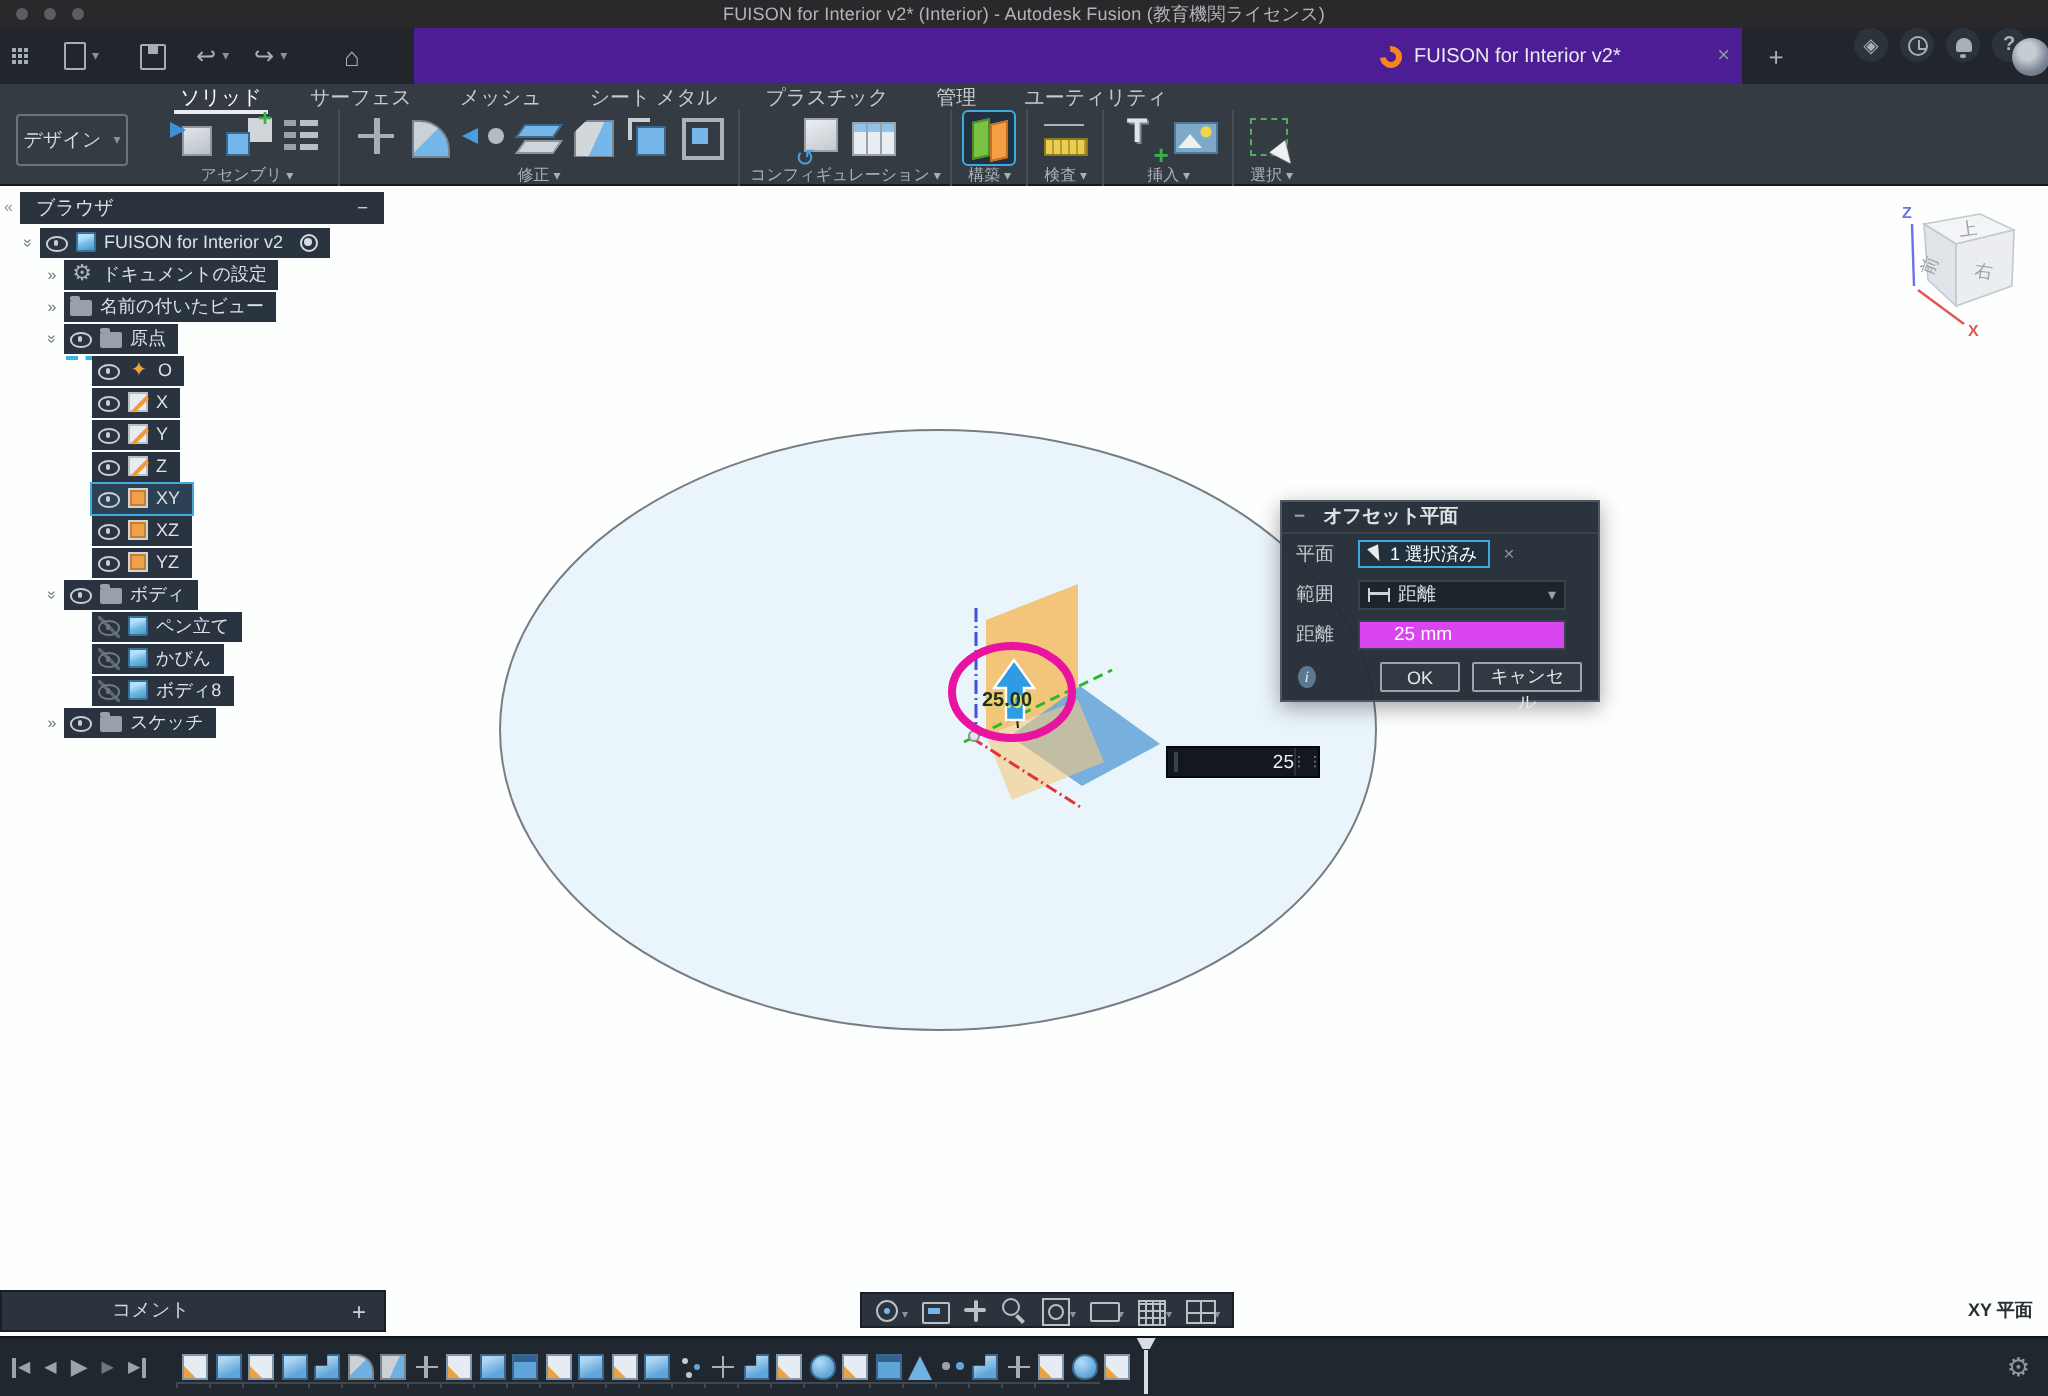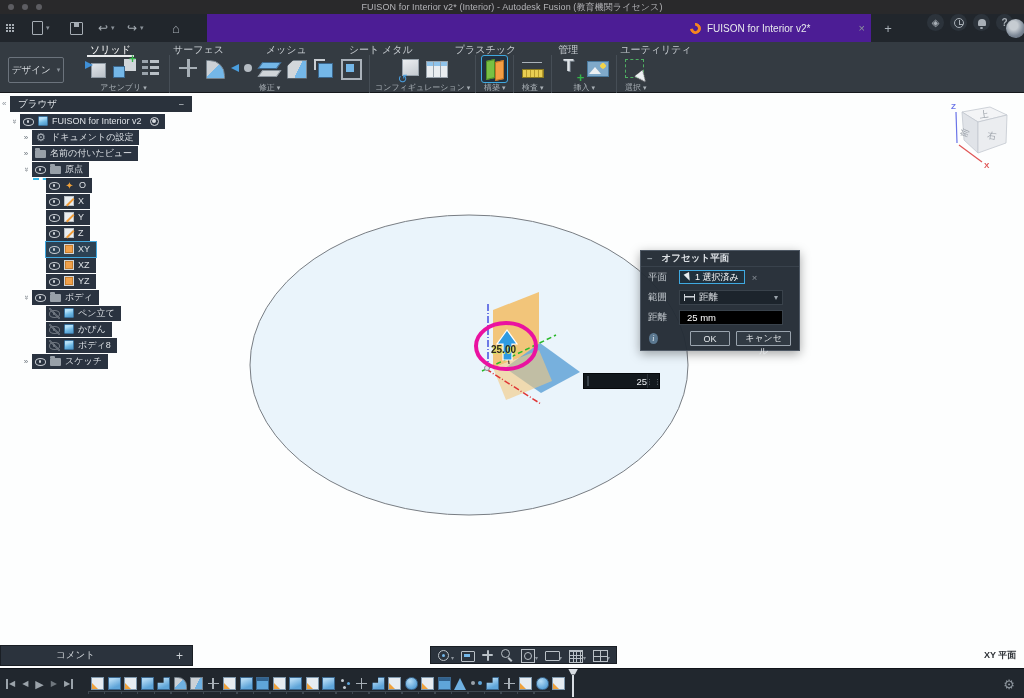--- a/index.html
+++ b/index.html
@@ -37,21 +37,21 @@
   #ic-clock{left:950px}.gly-clock{position:relative;width:10px;height:10px;border:1.2px solid #a8afb6;border-radius:50%}
   .gly-clock::after{content:"";position:absolute;left:4px;top:1.5px;width:3px;height:4px;border-left:1.2px solid #a8afb6;border-bottom:1.2px solid #a8afb6}
   #ic-bell{left:973px}.gly-bell{position:relative;width:8px;height:7px;background:#a8afb6;border-radius:4px 4px 1px 1px}
   .gly-bell::after{content:"";position:absolute;left:2.5px;bottom:-2.5px;width:3px;height:2px;border-radius:50%;background:#a8afb6}
   #ic-help{left:996px;font-weight:bold}
   #avatar{left:1006px;width:19px;height:19px;border-radius:50%;top:4.5px;position:absolute;
     background:radial-gradient(circle at 40% 35%,#c6ccd2 25%,#7d8896 60%,#55606e)}
 
   
   #ribbon{position:absolute;left:0;top:42px;width:1024px;height:51px;background:#343b42;border-bottom:1px solid #15181c}
-  .rtabs{display:flex;gap:42px;padding-left:90px;height:13px;align-items:flex-end;font-size:10px;color:#c6cbd0}
+  .rtabs{display:flex;gap:24px;padding-left:90px;height:13px;align-items:flex-end;font-size:10px;color:#c6cbd0}
   .rtab{line-height:11px;position:relative;white-space:nowrap}
   .rtab.active{color:#fff}
   .rtab.active::after{content:"";position:absolute;left:-3px;right:-3px;bottom:-2px;height:2px;background:#e9ebed}
   #design-btn{position:absolute;left:8px;top:15px;width:56px;height:26px;border:1px solid #6b737c;border-radius:2px;
     color:#d7dbdf;font-size:9.5px;display:flex;align-items:center;justify-content:center;gap:3px;background:transparent}
   #rgroups{position:absolute;left:78px;top:13px;right:0;height:38px;display:flex}
   .rgroup{display:flex;flex-direction:column;align-items:center;padding:0 5px}
   .rgroup + .rgroup{border-left:1px solid #464e56}
   .ricons{display:flex;align-items:center;height:28px}
   .rlabel{font-size:8px;color:#a9b0b6;white-space:nowrap;margin-top:0px}
@@ -153,21 +153,21 @@
   .dlg-head{height:16px;display:flex;align-items:center;gap:9px;padding:0 6px;border-bottom:1px solid #39424c;font-weight:bold;font-size:9.5px}
   .dlg-head .min{color:#9aa3ab}
   .dlg-row{display:flex;align-items:center;height:20px;padding:0 7px}
   .dlg-label{width:31px;color:#c6ccd1;flex:none}
   .dlg-chip{display:inline-flex;align-items:center;gap:4px;height:14px;padding:0 5px;background:#20303c;border:1px solid #3fa9e0;color:#fff;font-size:9px}
   .cursor-tri{width:0;height:0;border-left:3.5px solid transparent;border-right:3.5px solid transparent;border-top:8px solid #e8ecef;transform:rotate(-25deg)}
   .dlg-x{color:#8a9199;margin-left:7px}
   .dlg-select{width:104px;height:15px;background:#1c242c;border:1px solid #39424b;display:flex;align-items:center;gap:4px;padding:0 4px}
   .dlg-select::after{content:"▾";margin-left:auto;font-size:8px;color:#9aa3ab}
   .ext-ic{width:11px;height:7px;border-left:1.5px solid #cfd4d9;border-right:1.5px solid #cfd4d9;background:linear-gradient(#cfd4d9 0 0) center/100% 1.5px no-repeat;flex:none}
-  .dlg-input{width:104px;height:15px;background:#000000;border:1px solid #39424b;color:#fff;line-height:13px;padding-left:7px}
+  .dlg-input{width:104px;height:15px;background:#d946ef;border:1px solid #39424b;color:#fff;line-height:13px;padding-left:17px}
   .dlg-foot{display:flex;align-items:center;height:23px;padding:0 8px;gap:6px}
   .info-ic{width:11px;height:11px;border-radius:50%;background:#5b7890;color:#e6ecf1;font-size:8px;font-style:italic;display:flex;align-items:center;justify-content:center;font-family:"Liberation Serif",serif}
   .dlg-btn{height:15px;border:1px solid #9aa4ae;background:#313a43;color:#e4e8eb;font-size:9px;font-family:inherit;border-radius:1px;padding:0 8px}
   .dlg-btn.ok{margin-left:26px;width:46px}
 
   
   #mini{position:absolute;left:583px;top:373px;width:77px;height:16px;background:#12181d;border:1px solid #05080b;display:flex;align-items:center}
   .mi-handle{width:2px;height:10px;background:#39424a;margin-left:3px}
   #mini .val{flex:1;text-align:right;color:#eef1f4;font-size:9.5px}
   .mi-spin{width:12px;height:100%;border-left:1px solid #2a3138;display:flex;align-items:center;justify-content:center;gap:1px;color:#8a939b;font-size:7px;line-height:7px}

